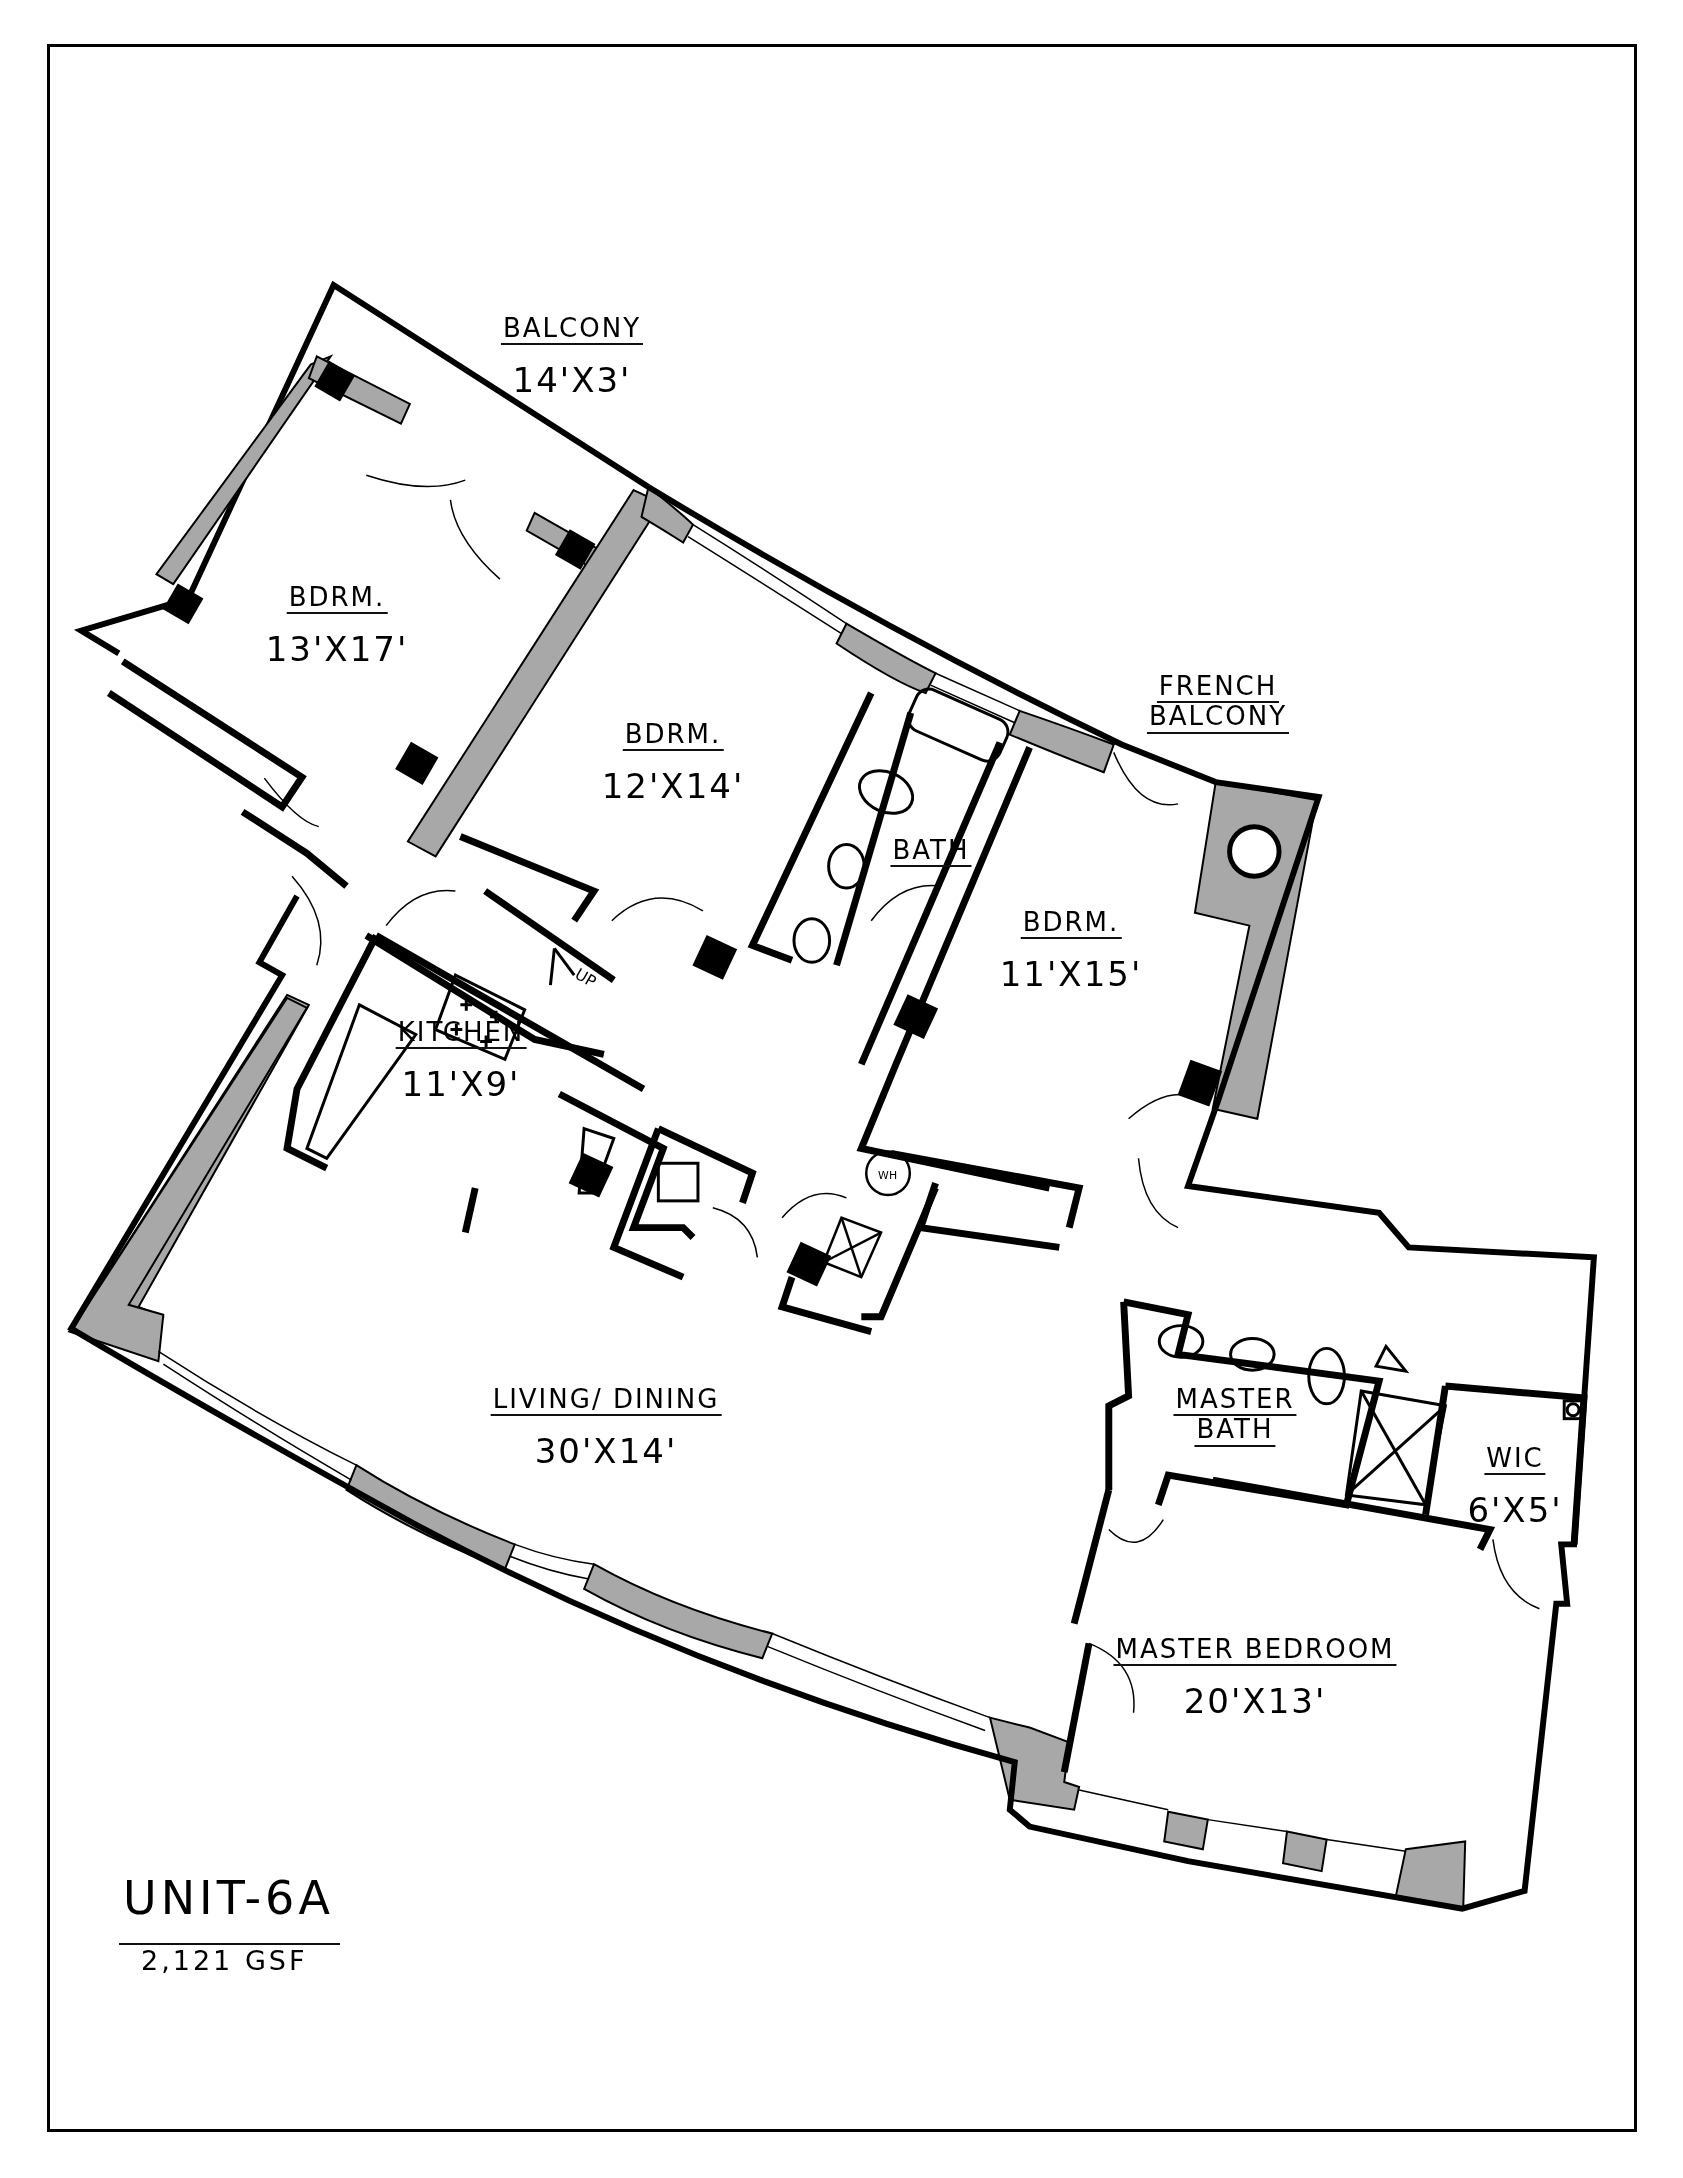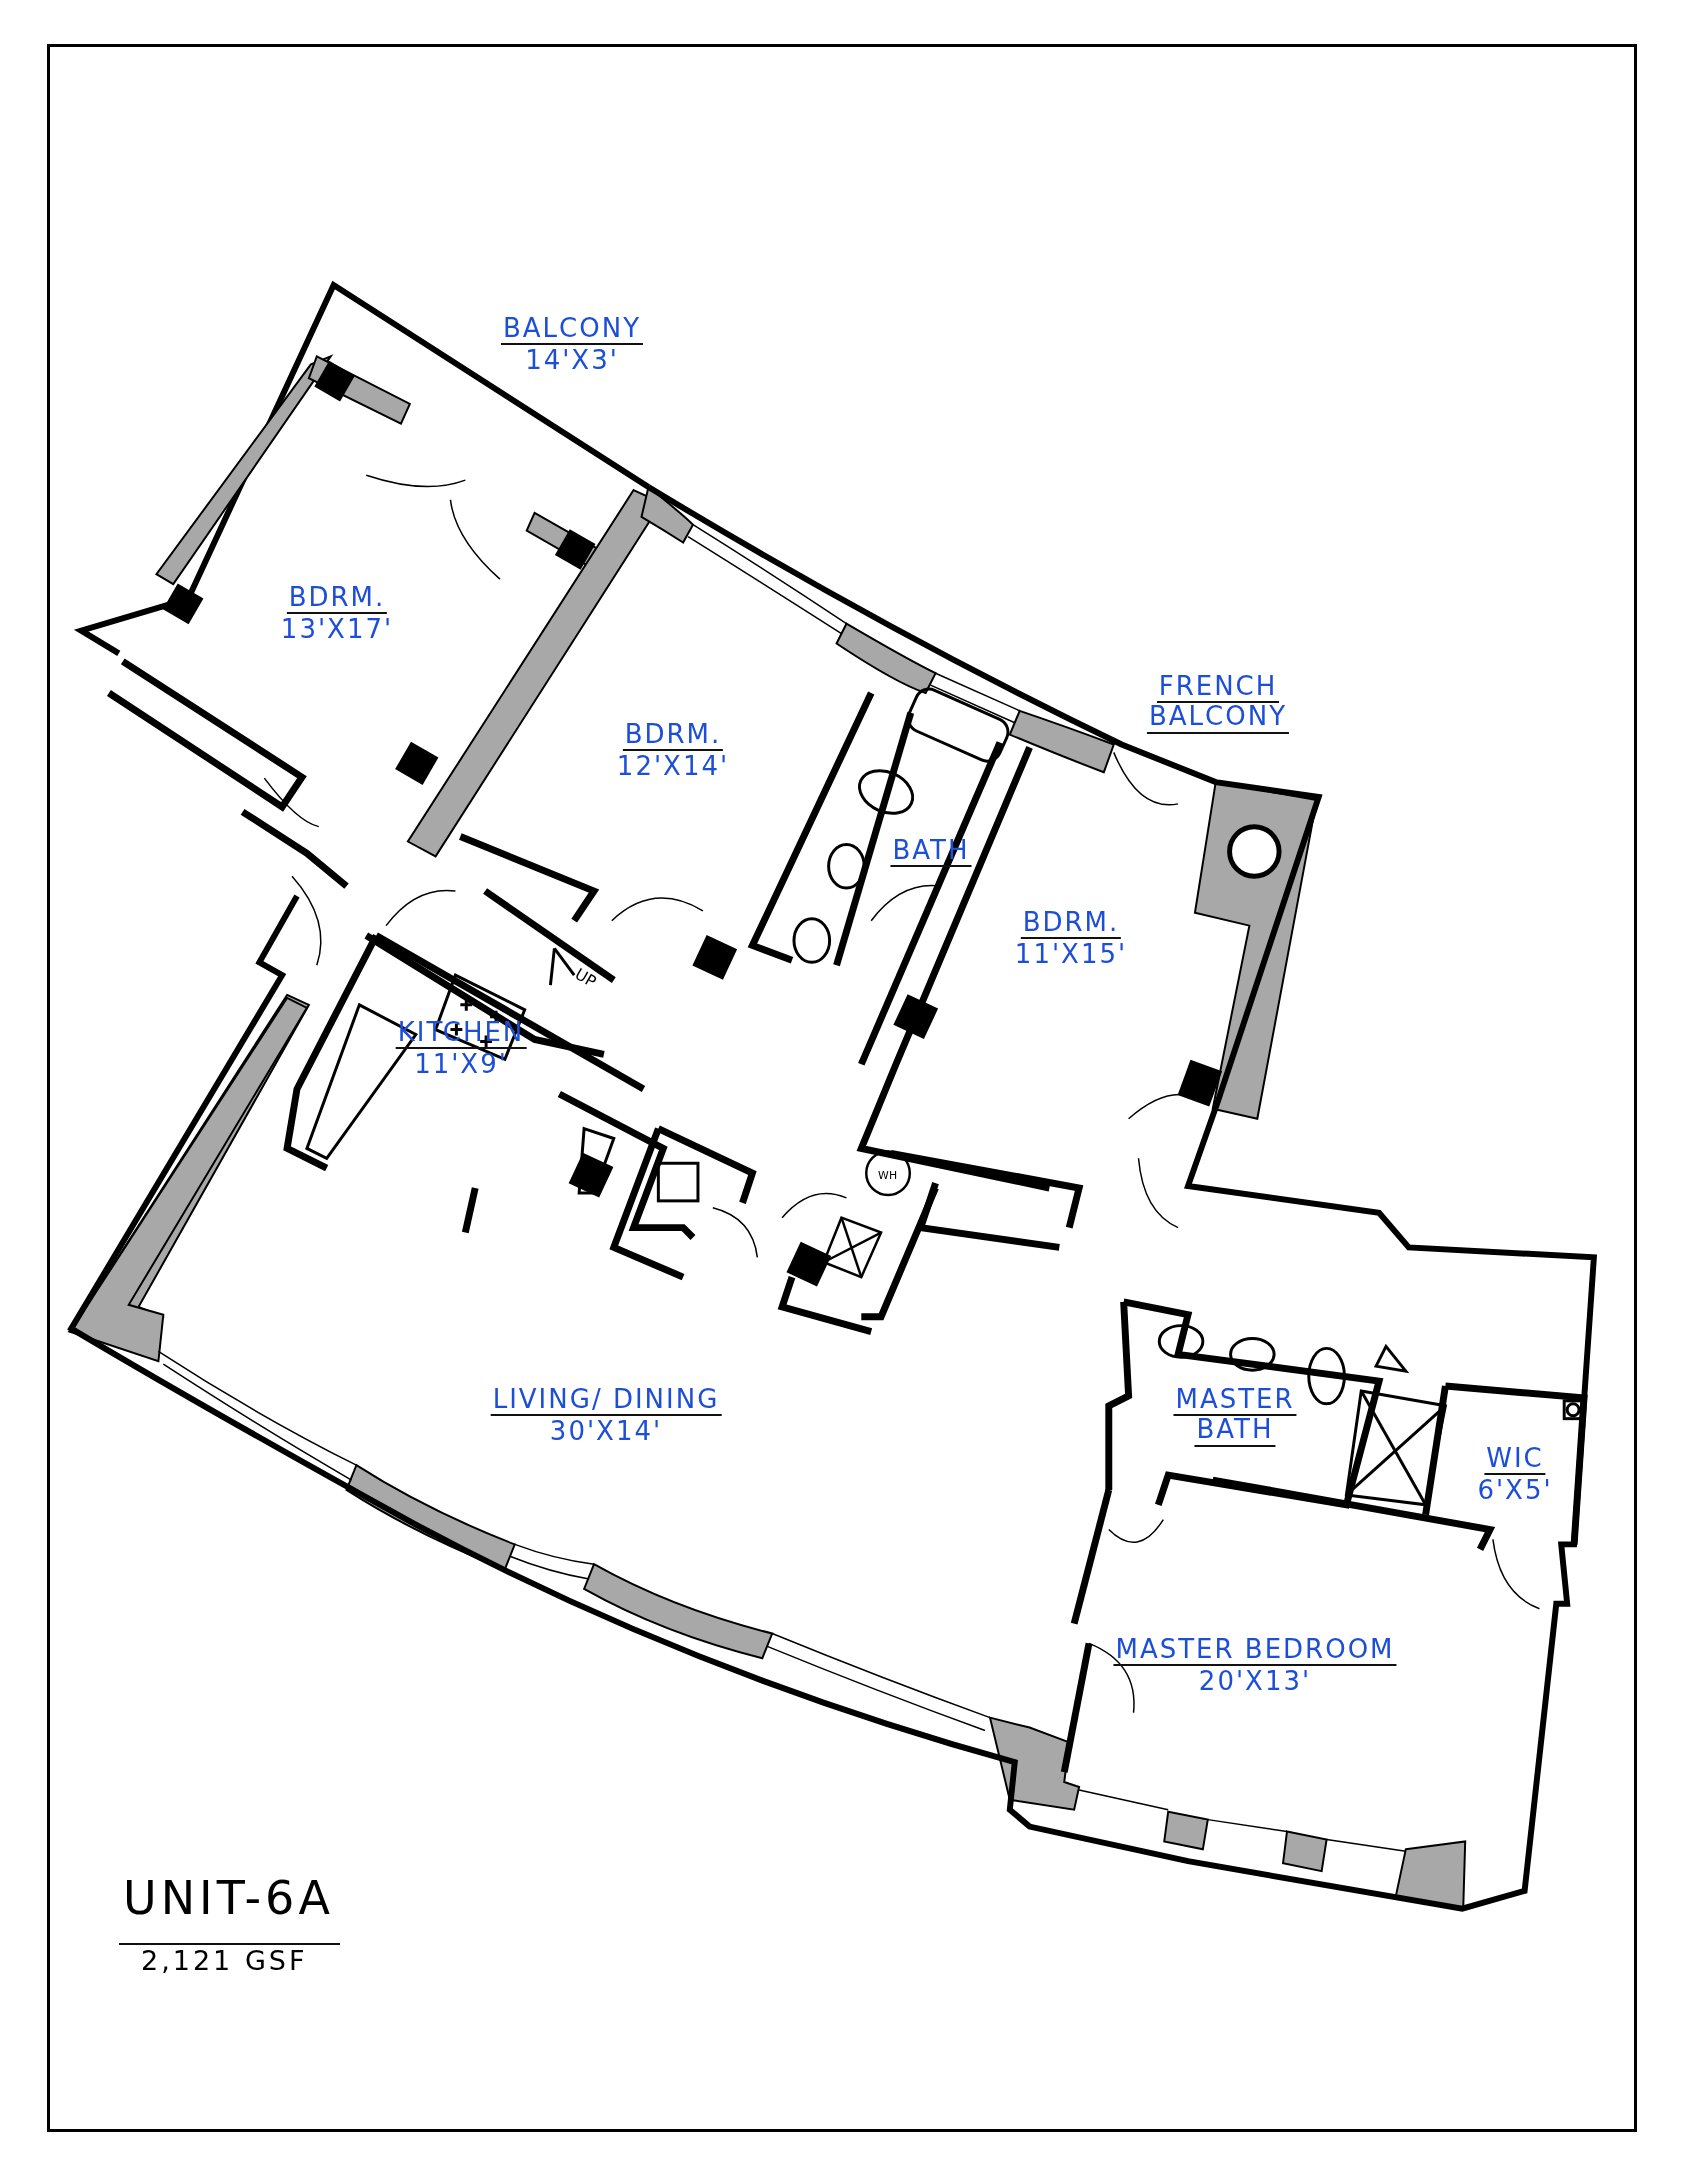--- a/index.html
+++ b/index.html
@@ -1,21 +1,21 @@
 <!DOCTYPE html>
 <html><head>
 <meta charset="utf-8">
 <style>
   html,body{margin:0;padding:0;background:#ffffff;}
   body{width:1683px;height:2178px;position:relative;overflow:hidden;font-family:"DejaVu Sans Mono","Liberation Mono",monospace;}
   .frame{position:absolute;left:47px;top:44px;width:1584px;height:2082px;border:3px solid #000;}
   svg.plan{position:absolute;left:0;top:0;width:1683px;height:2178px;}
-  .lbl{position:absolute;text-align:center;color:#1d4ed8;font-family:"DejaVu Sans","Liberation Sans",sans-serif;font-weight:normal;letter-spacing:2px;line-height:1.05;white-space:nowrap;transform:translateX(-50%);}
+  .lbl{position:absolute;text-align:center;color:#000000;font-family:"DejaVu Sans","Liberation Sans",sans-serif;font-weight:normal;letter-spacing:2px;line-height:1.05;white-space:nowrap;transform:translateX(-50%);}
   .lbl .name{display:inline-block;border-bottom:2px solid #111;padding:0 2px 1px;font-size:26px;}
-  .lbl .dim{display:block;font-size:26px;margin-top:2px;}
+  .lbl .dim{display:block;font-size:34px;margin-top:18px;}
   .unit{position:absolute;left:119px;top:1871px;font-family:"DejaVu Sans","Liberation Sans",sans-serif;}
   .unit .name{display:inline-block;font-size:46px;letter-spacing:4px;border-bottom:2px solid #111;padding:0 6px 18px 4px;font-weight:normal;}
   .unit .gsf{display:block;font-size:27px;letter-spacing:3px;margin-left:22px;}
 </style>
 </head>
 <body>
 
 <div class="frame"></div>
 
 <svg class="plan" viewBox="0 0 1700 2200" xmlns="http://www.w3.org/2000/svg">

